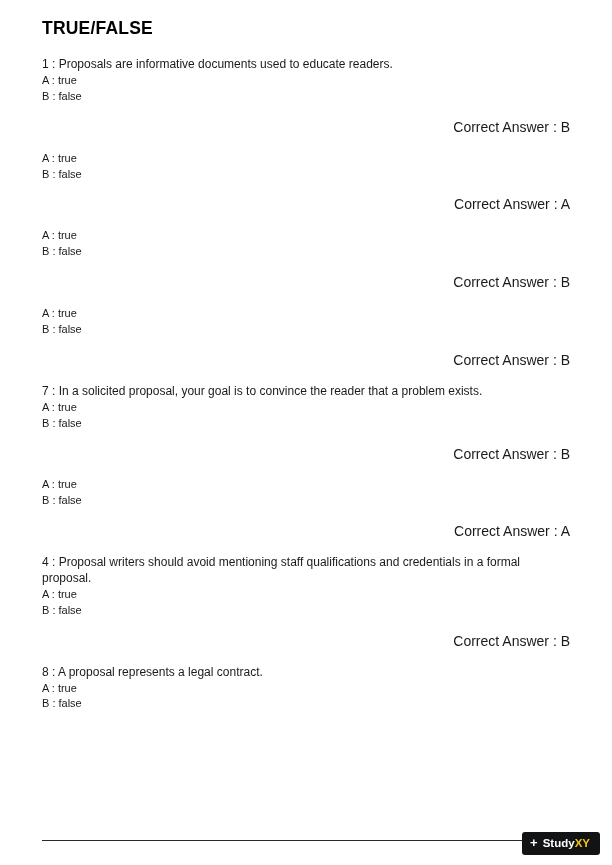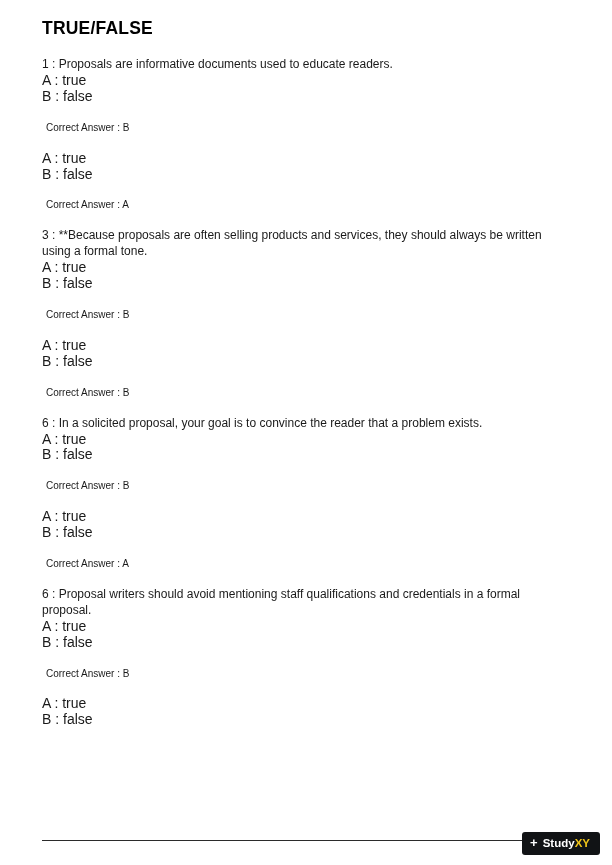--- a/index.html
+++ b/index.html
@@ -33,30 +33,31 @@
   .question-block {
     margin-bottom: 0;
   }
   .q-text {
     font-size: 12px;
     line-height: 15.9px;
     color: #1a1a1a;
     margin: 0;
   }
   .opt {
-    font-size: 14px;
+    font-size: 11px;
     line-height: 15.9px;
     color: #1a1a1a;
     margin: 0;
   }
   .answer {
-    font-size: 10px;
+    font-size: 14px;
     line-height: 15.9px;
     color: #1a1a1a;
     margin: 15px 0 15px 4px;
+    text-align: right;
   }
   .rule {
     position: absolute;
     left: 42px;
     right: 42px;
     bottom: 24px;
     height: 1px;
     background: #2b2b2b;
   }
   .watermark {
@@ -108,53 +109,53 @@
     <p class="answer">Correct Answer : B</p>
   </div>
 
   <div class="question-block">
     <p class="opt">A : true</p>
     <p class="opt">B : false</p>
     <p class="answer">Correct Answer : A</p>
   </div>
 
   <div class="question-block">
-    <p class="q-text">3 : **Because proposals are often selling products and services, they should always be written using a formal tone.</p>
     <p class="opt">A : true</p>
     <p class="opt">B : false</p>
     <p class="answer">Correct Answer : B</p>
   </div>
 
   <div class="question-block">
     <p class="opt">A : true</p>
     <p class="opt">B : false</p>
     <p class="answer">Correct Answer : B</p>
   </div>
 
   <div class="question-block">
-    <p class="q-text">6 : In a solicited proposal, your goal is to convince the reader that a problem exists.</p>
+    <p class="q-text">7 : In a solicited proposal, your goal is to convince the reader that a problem exists.</p>
     <p class="opt">A : true</p>
     <p class="opt">B : false</p>
     <p class="answer">Correct Answer : B</p>
   </div>
 
   <div class="question-block">
     <p class="opt">A : true</p>
     <p class="opt">B : false</p>
     <p class="answer">Correct Answer : A</p>
   </div>
 
   <div class="question-block">
-    <p class="q-text">6 : Proposal writers should avoid mentioning staff qualifications and credentials in a formal proposal.</p>
+    <p class="q-text">4 : Proposal writers should avoid mentioning staff qualifications and credentials in a formal proposal.</p>
     <p class="opt">A : true</p>
     <p class="opt">B : false</p>
     <p class="answer">Correct Answer : B</p>
   </div>
 
   <div class="question-block">
+    <p class="q-text">8 : A proposal represents a legal contract.</p>
     <p class="opt">A : true</p>
     <p class="opt">B : false</p>
   </div>
 
   <div class="rule"></div>
 
   <div class="watermark">
     <span class="plus">+</span>
     <span class="wm-text">
       <span class="brand-main">Study</span>

